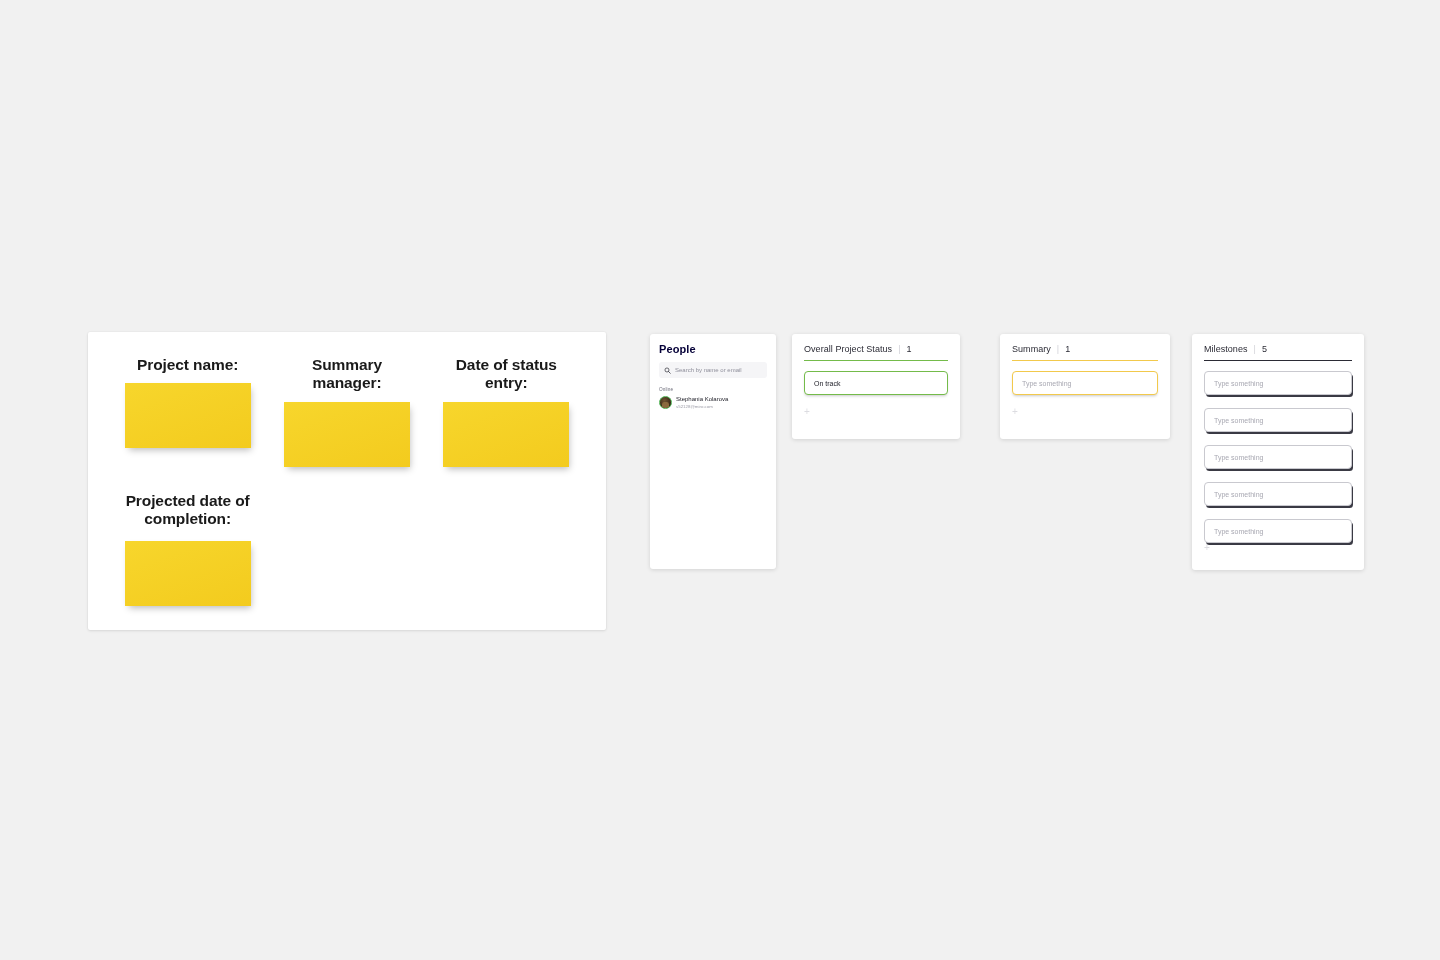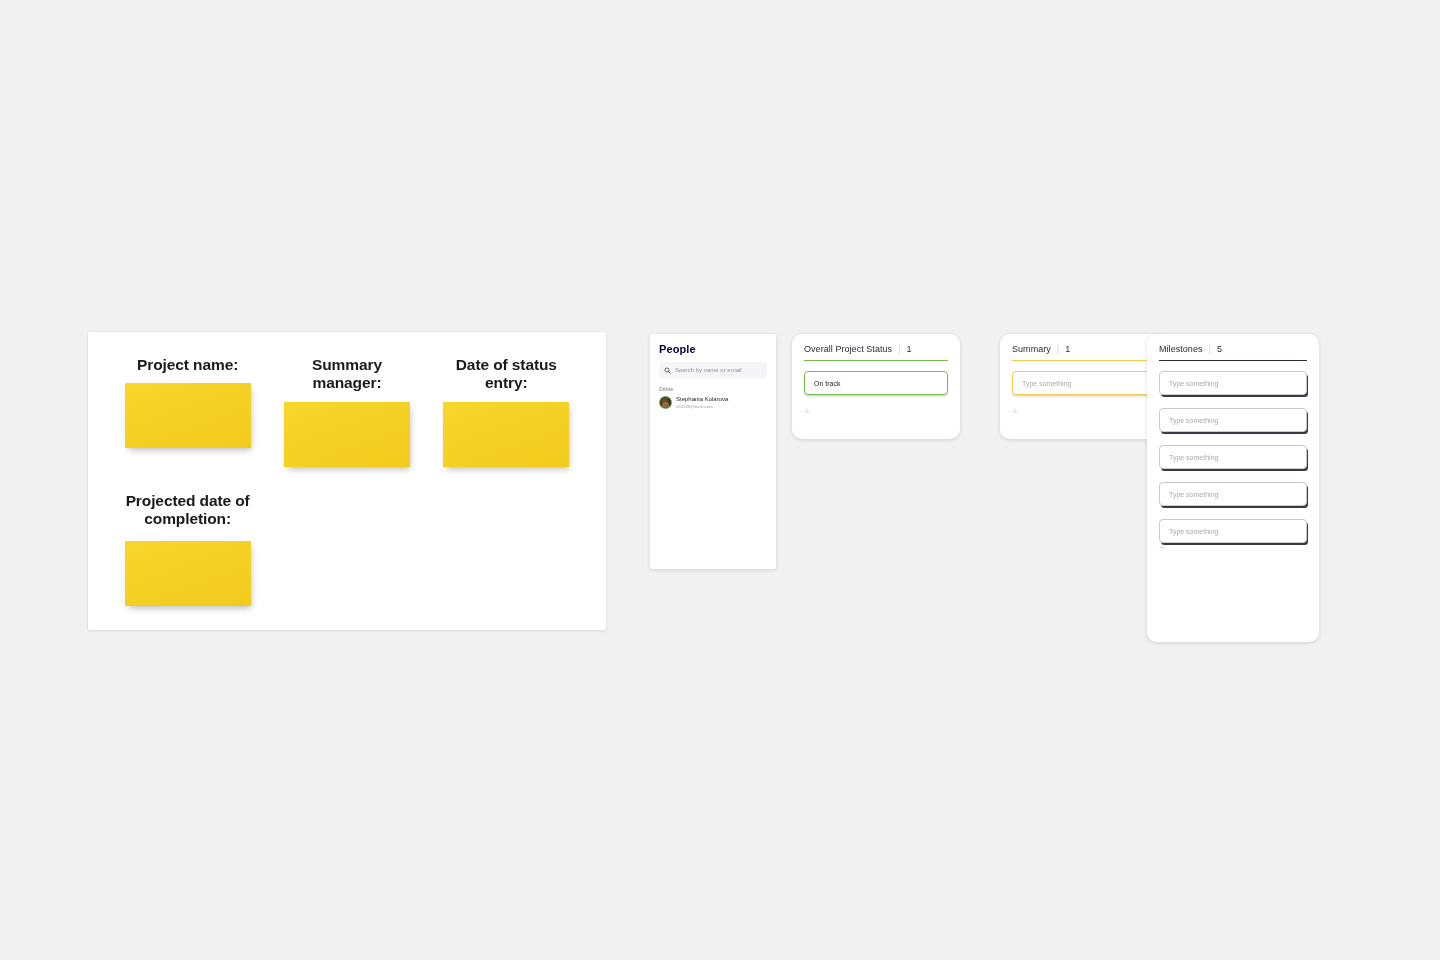--- a/index.html
+++ b/index.html
@@ -146,28 +146,28 @@
     font-size: 4.4px;
     color: #9a9aa5;
     white-space: nowrap;
     line-height: 1.25;
   }
 
   
   .field-panel {
     position: absolute;
     background: #ffffff;
-    border-radius: 10px;
+    border-radius: 3px;
     box-shadow: 0 1px 4px rgba(0,0,0,0.13);
     padding: 10px 12px 0 12px;
   }
 
   #status-panel  { left: 792px;  top: 334px; width: 168px; height: 105px; }
   #summary-panel { left: 1000px;  top: 334px; width: 170px; height: 105px; }
-  #milestones-panel { left: 1147px; top: 334px; width: 172px; height: 308px; padding: 10px 12px 0 12px; }
+  #milestones-panel { left: 1192px; top: 334px; width: 172px; height: 236px; padding: 10px 12px 0 12px; }
 
   .panel-head {
     display: flex;
     align-items: baseline;
     gap: 6px;
     margin-bottom: 6px;
   }
   .panel-title {
     font-size: 9px;
     color: #2b2b35;

